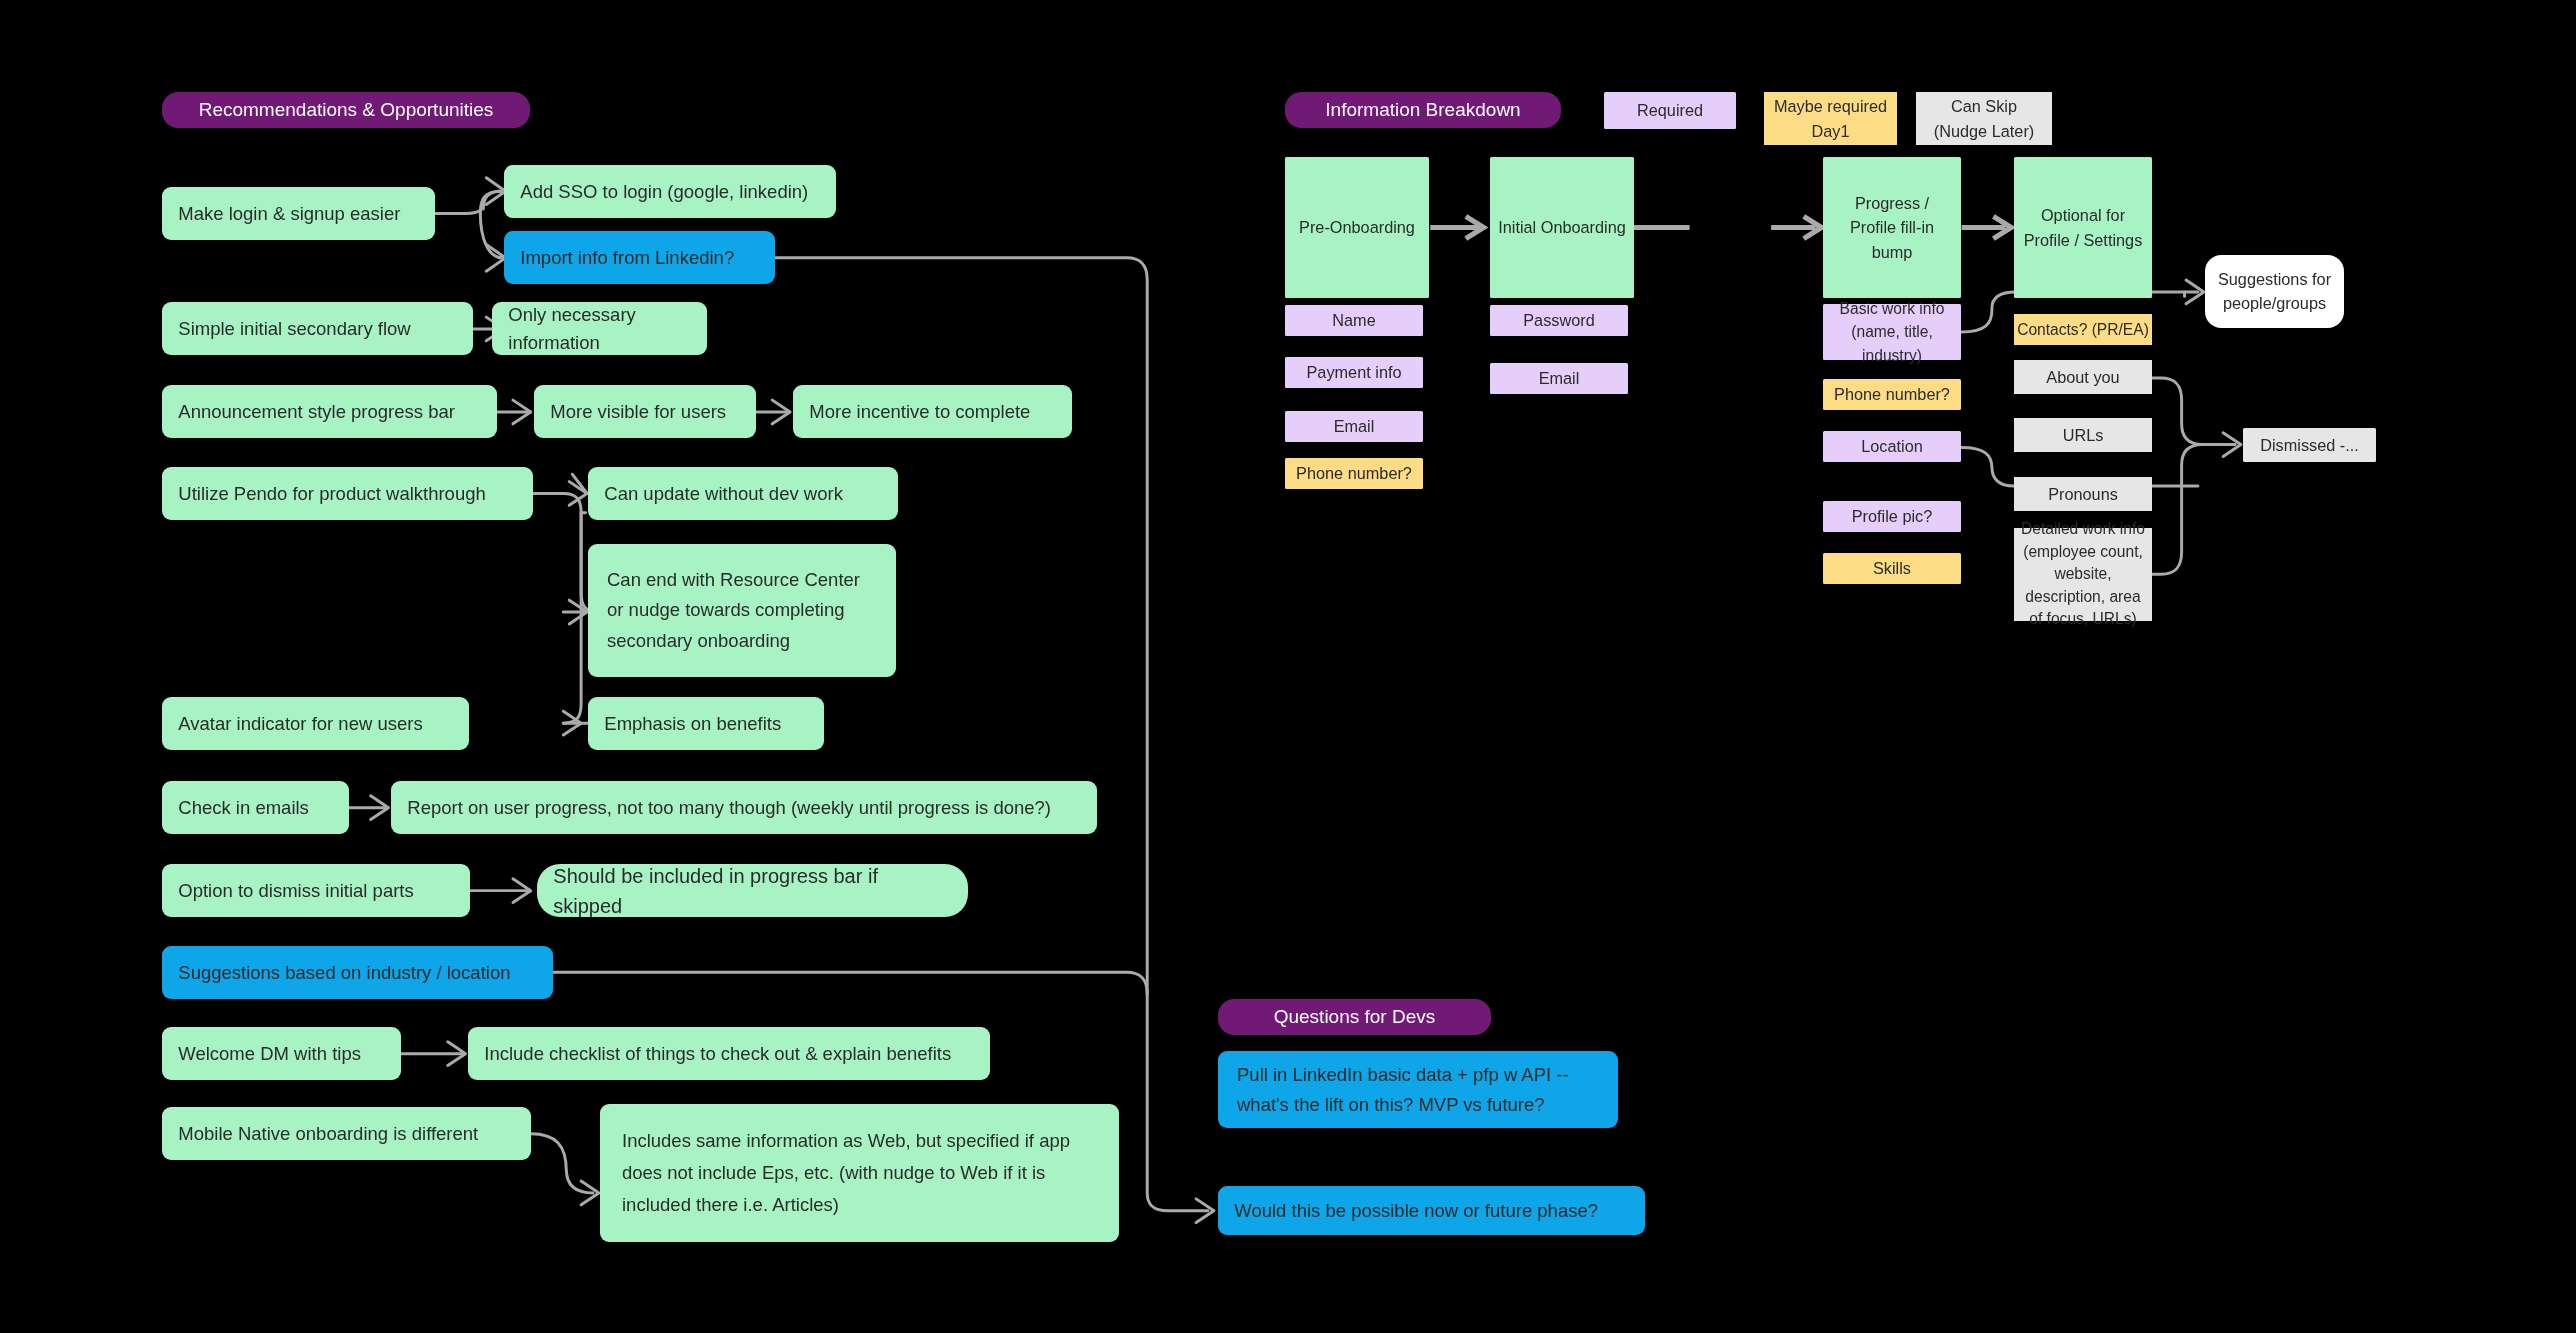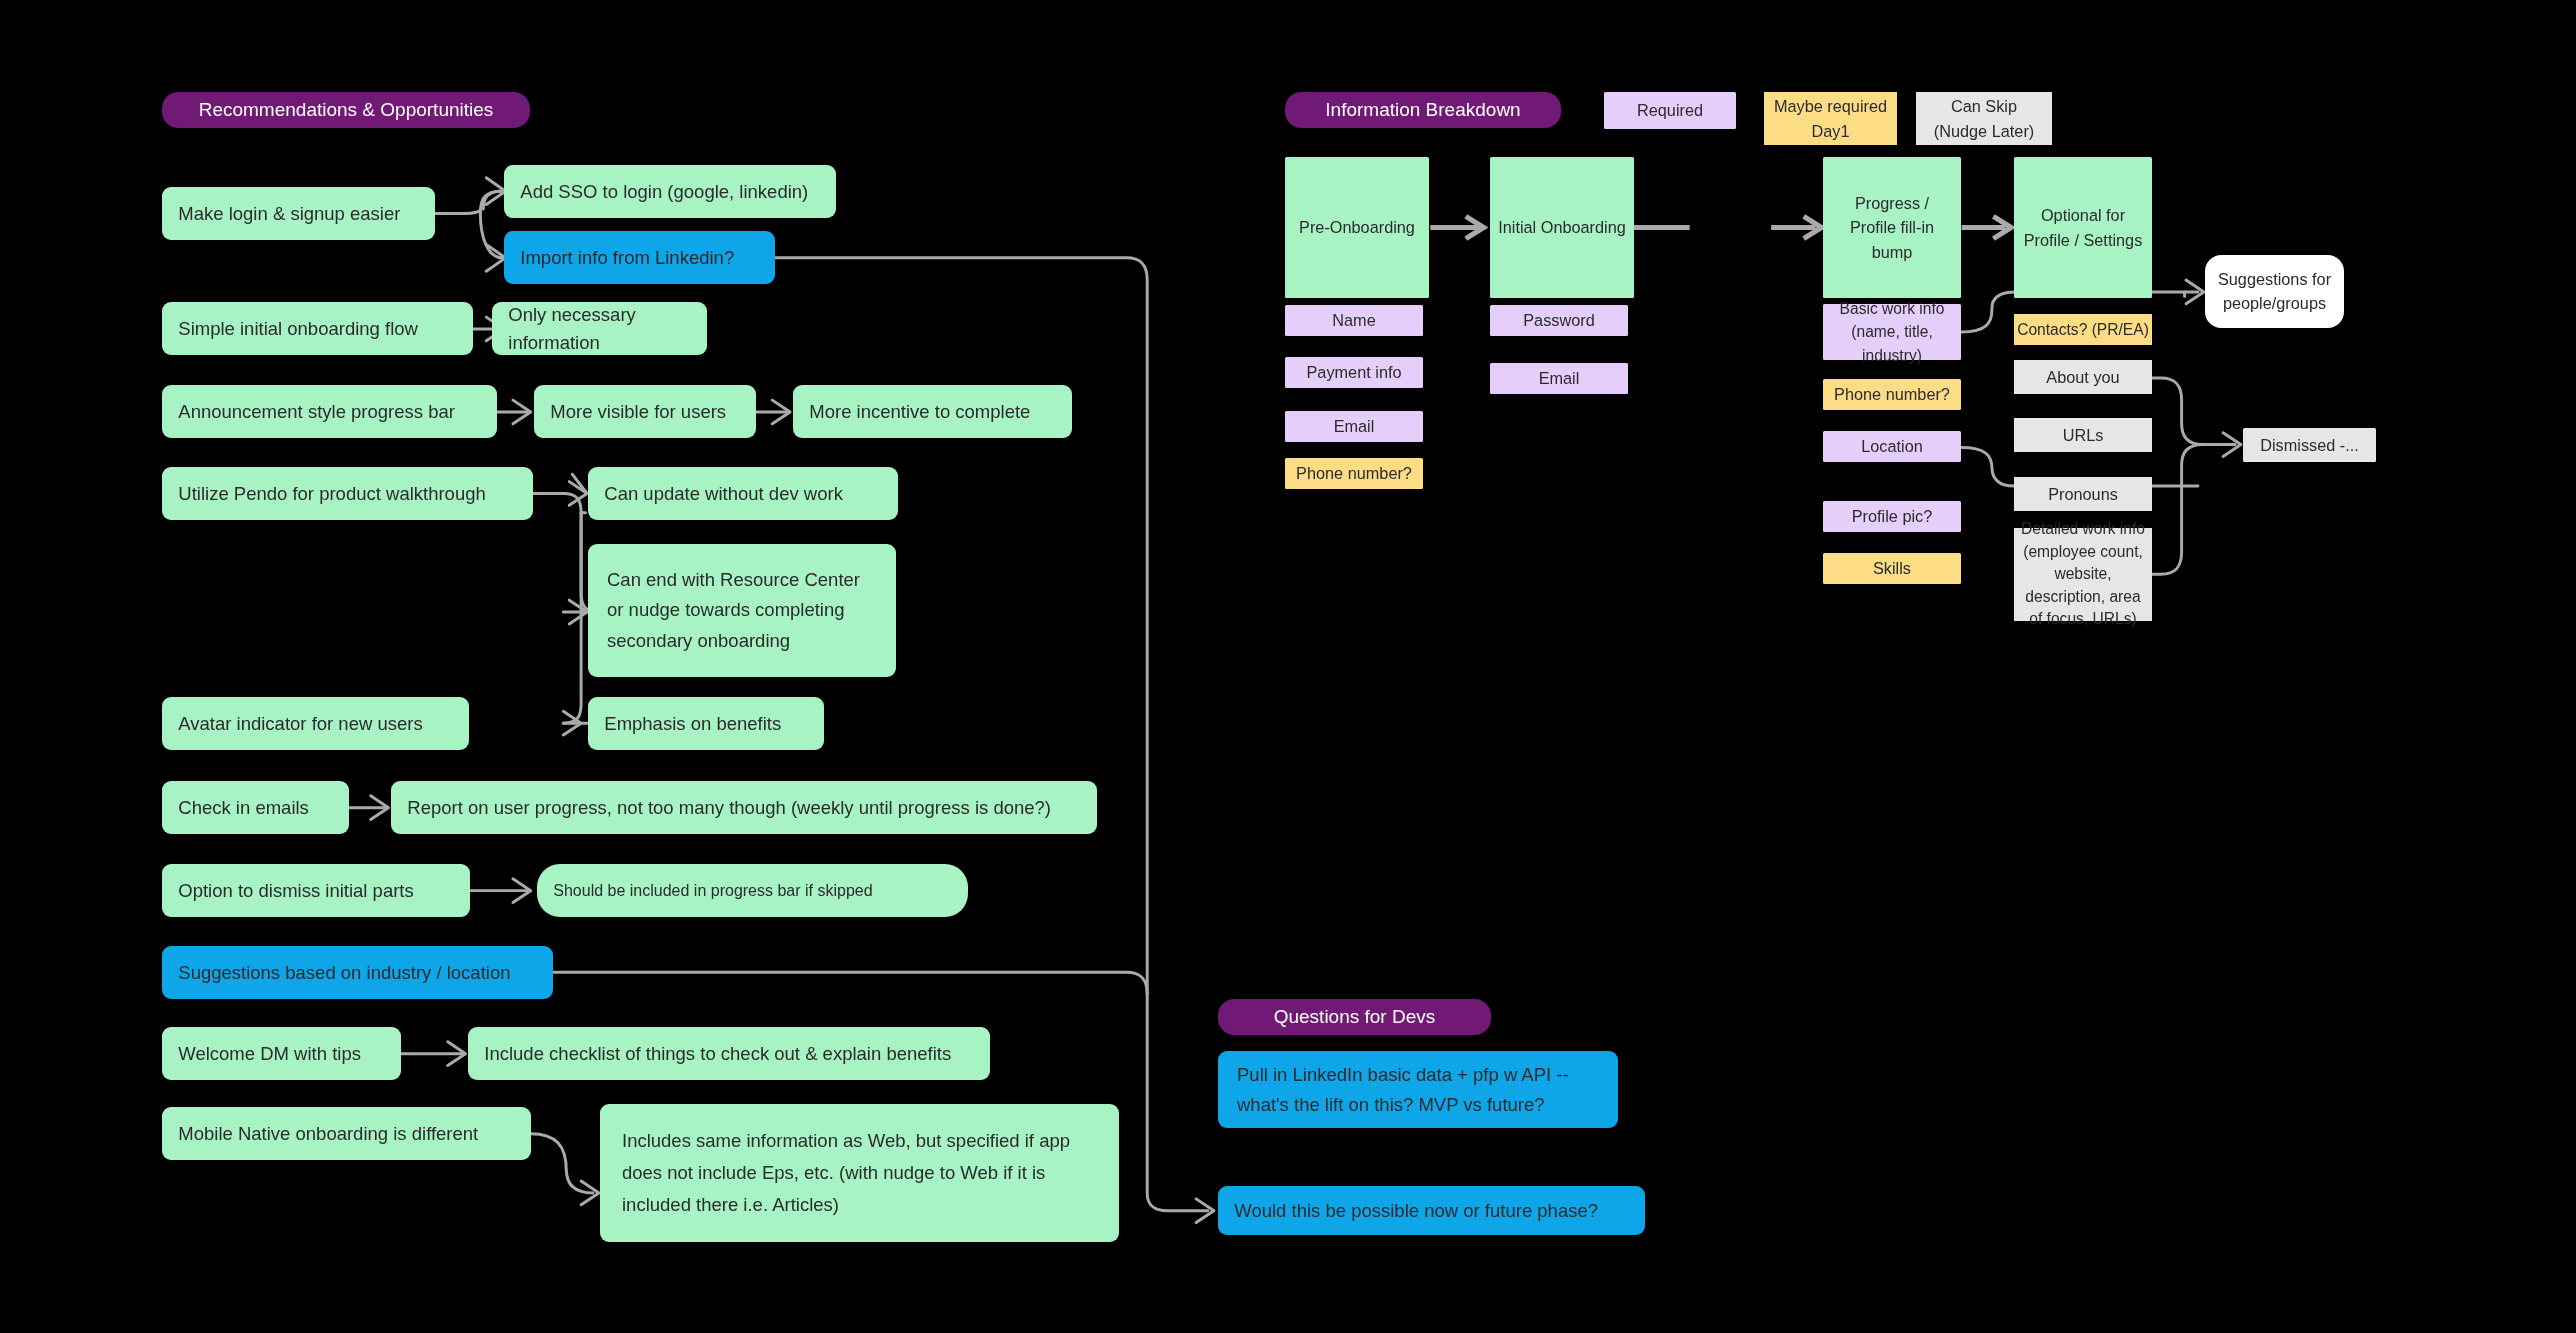--- a/index.html
+++ b/index.html
@@ -164,21 +164,21 @@
     <span>Make login &amp; signup easier</span>
   </div>
   <div class="node c-green r-round pad-lr left" style="left:504px; top:165px; width:332px; height:53px; font-size:18.5px;">
     <span>Add SSO to login (google, linkedin)</span>
   </div>
   <div class="node c-blue r-round pad-lr left" style="left:504px; top:231px; width:271px; height:53px; font-size:18.5px;">
     <span>Import info from Linkedin?</span>
   </div>
 
   <div class="node c-green r-round pad-lr left" style="left:162px; top:302px; width:311px; height:53px; font-size:18.5px;">
-    <span>Simple initial onboarding flow</span>
+    <span>Simple initial secondary flow</span>
   </div>
   <div class="node c-green r-round pad-lr left" style="left:492px; top:302px; width:215px; height:53px; font-size:18.5px;">
     <span>Only necessary information</span>
   </div>
 
   <div class="node c-green r-round pad-lr left" style="left:162px; top:385px; width:335px; height:53px; font-size:18.5px;">
     <span>Announcement style progress bar</span>
   </div>
   <div class="node c-green r-round pad-lr left" style="left:534px; top:385px; width:222px; height:53px; font-size:18.5px;">
     <span>More visible for users</span>
@@ -207,21 +207,21 @@
   <div class="node c-green r-round pad-lr left" style="left:162px; top:781px; width:187px; height:53px; font-size:18.5px;">
     <span>Check in emails</span>
   </div>
   <div class="node c-green r-round pad-lr left" style="left:391px; top:781px; width:706px; height:53px; font-size:18.5px;">
     <span>Report on user progress, not too many though (weekly until progress is done?)</span>
   </div>
 
   <div class="node c-green r-round pad-lr left" style="left:162px; top:864px; width:308px; height:53px; font-size:18.5px;">
     <span>Option to dismiss initial parts</span>
   </div>
-  <div class="node c-green r-round pad-lr left" style="left:537px; top:864px; width:431px; height:53px; font-size:16px;border-radius:23px;">
+  <div class="node c-green r-round pad-lr left" style="left:537px; top:864px; width:431px; height:53px; font-size:20px;border-radius:23px;">
     <span>Should be included in progress bar if skipped</span>
   </div>
 
   <div class="node c-blue r-round pad-lr left" style="left:162px; top:946px; width:391px; height:53px; font-size:18.5px;">
     <span>Suggestions based on industry / location</span>
   </div>
 
   <div class="node c-green r-round pad-lr left" style="left:162px; top:1027px; width:239px; height:53px; font-size:18.5px;">
     <span>Welcome DM with tips</span>
   </div>

